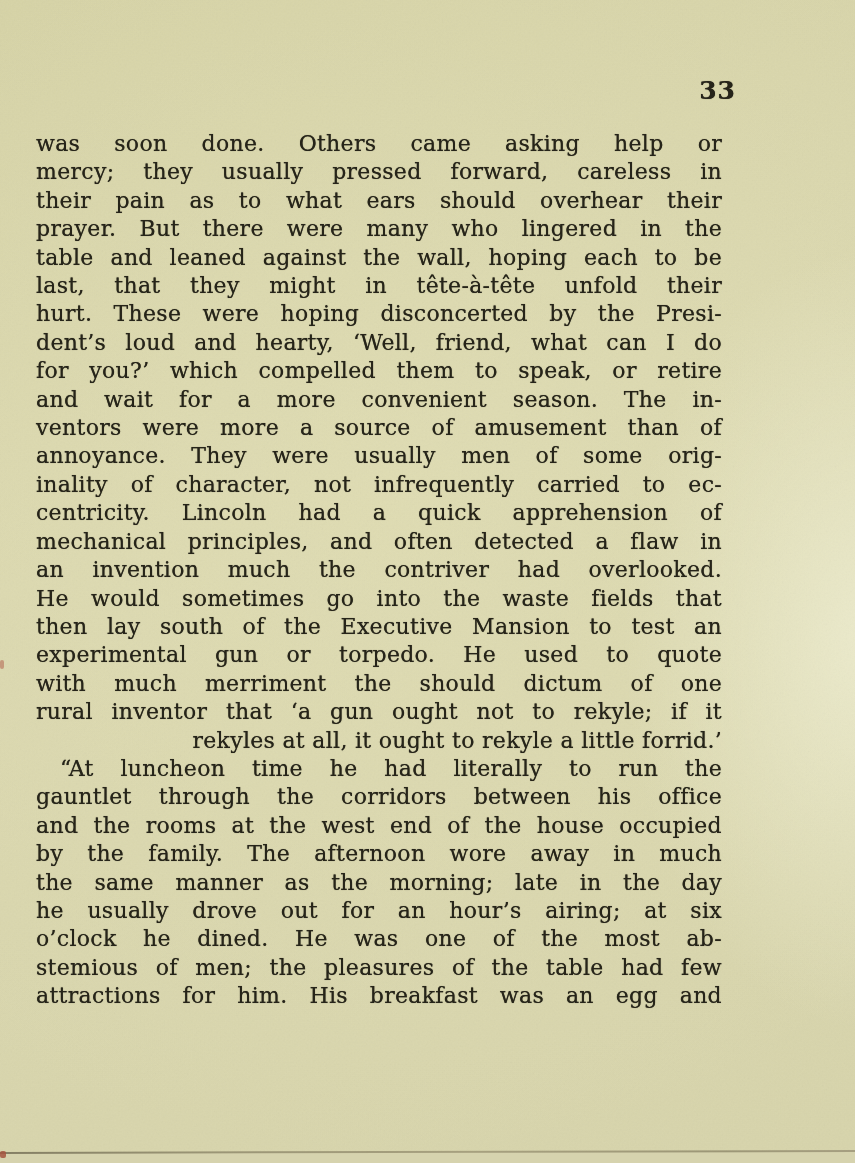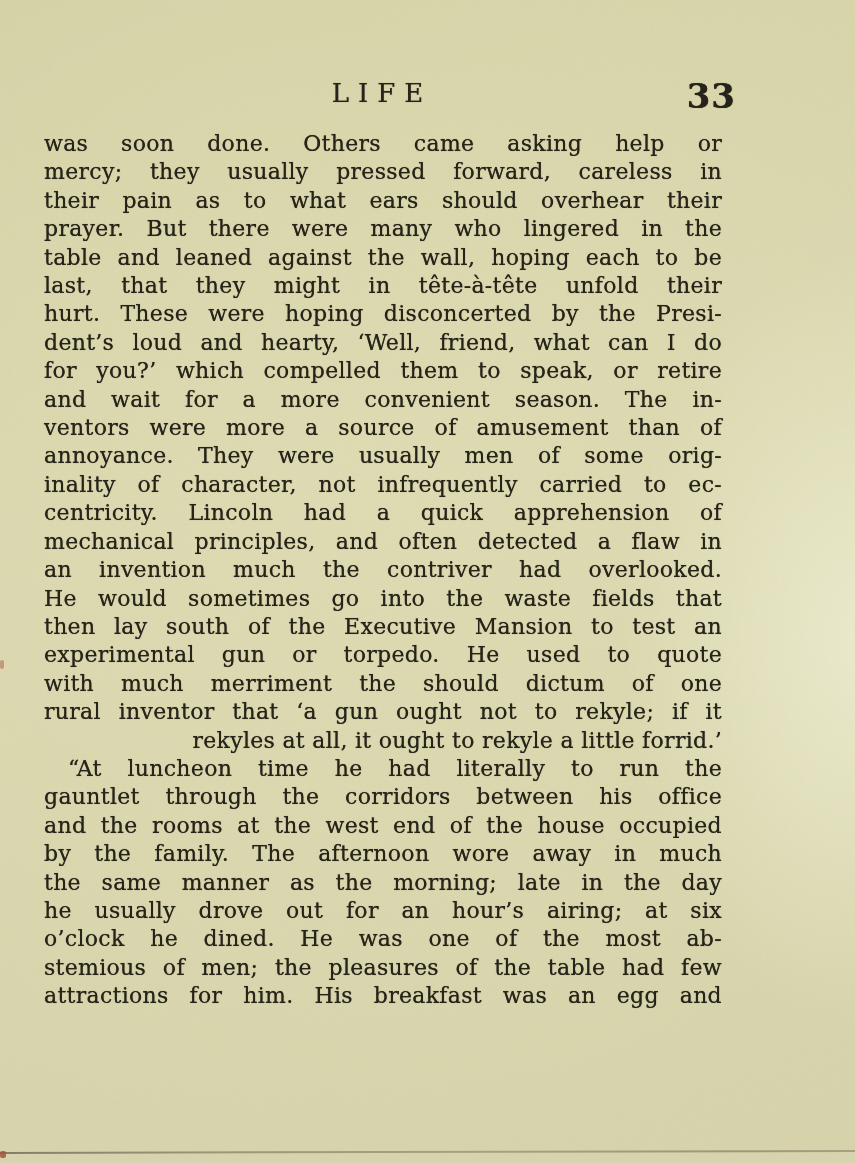--- a/index.html
+++ b/index.html
@@ -42,38 +42,38 @@
     width: 100%;
     text-align: center;
     font-size: 26px;
     letter-spacing: 9px;
     text-shadow: 0 0 0.7px rgba(35,33,22,0.85);
   }
   .page-number {
     position: absolute;
     right: -8px;
     top: -2px;
-    font-size: 34px;
+    font-size: 25px;
     font-weight: bold;
     letter-spacing: 1px;
     text-shadow: 0 0 0.7px rgba(35,33,22,0.85);
   }
   .body-text {
     position: absolute;
     left: 36px;
     top: 130px;
     width: 686px;
     font-size: 22px;
     line-height: 28.4px;
     letter-spacing: 0.3px;
     color: #262419;
     text-shadow: 0 0 0.7px rgba(38,36,25,0.8);
   }
   .line { text-align: right; white-space: normal; }
-  .line.just { text-align: justify; text-align-last: justify; margin-left: 8px; -moz-text-align-last: justify; }
+  .line.just { text-align: justify; text-align-last: justify; -moz-text-align-last: justify; }
   .line.ind { text-indent: 24px; }
   .bottom-edge-area {
     position: absolute;
     left: 0;
     top: 1152px;
     width: 855px;
     height: 11px;
     background: #d6d3ae;
   }
   .edge-line {
@@ -114,21 +114,20 @@
 
 <svg class="paper-texture" width="855" height="1163" xmlns="http://www.w3.org/2000/svg">
   <filter id="grain">
     <feTurbulence type="fractalNoise" baseFrequency="0.55" numOctaves="2" stitchTiles="stitch"></feTurbulence>
     <feColorMatrix type="saturate" values="0"></feColorMatrix>
   </filter>
   <rect width="855" height="1163" filter="url(#grain)"></rect>
 </svg>
 
 <div class="page-header">
-  <div class="page-title">LIFE</div>
   <div class="page-number">33</div>
 </div>
 
 <div class="body-text">
     <div class="line just">was soon done.  Others came asking help or</div>
     <div class="line just">mercy; they usually pressed forward, careless in</div>
     <div class="line just">their pain as to what ears should overhear their</div>
     <div class="line just">prayer.  But there were many who lingered in the</div>
     <div class="line just">table and leaned against the wall, hoping each to be</div>
     <div class="line just">last, that they might in tête-à-tête unfold their</div>

